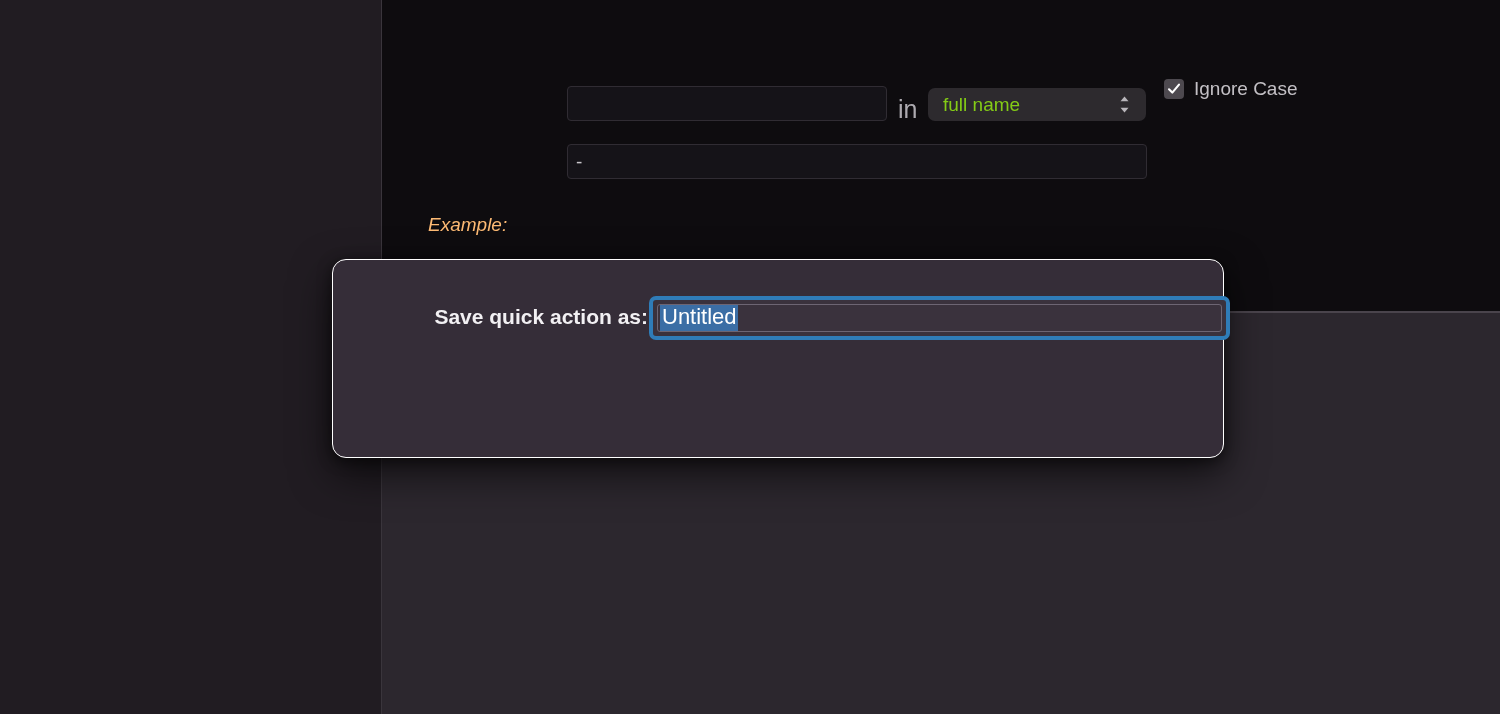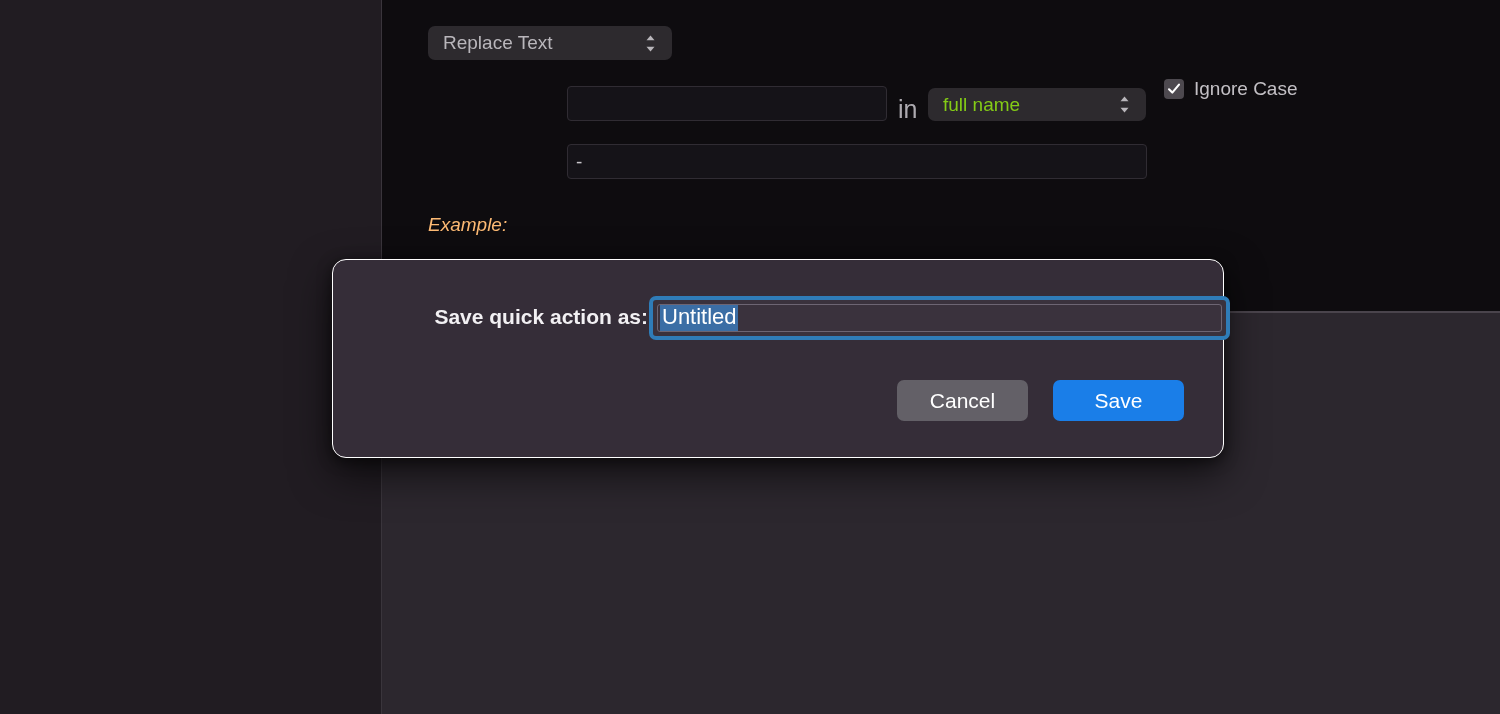--- a/index.html
+++ b/index.html
@@ -252,29 +252,20 @@
 <div id="screen">
 
   <div class="sidebar"></div>
   <div class="sidebar-divider"></div>
   <div class="content-pane"></div>
   <div class="content-lower"></div>
   <div class="content-hdivider"></div>
 
   <div class="form-area">
 
-    <button class="popup-button">
-      <span>Replace Text</span>
-      <span class="popup-chev">
-        <svg width="11" height="19" viewBox="0 0 11 19" aria-hidden="true">
-          <path d="M5.5 1.5 L9.5 6.2 L1.5 6.2 Z" fill="currentColor"></path>
-          <path d="M5.5 17.5 L9.5 12.8 L1.5 12.8 Z" fill="currentColor"></path>
-        </svg>
-      </span>
-    </button>
 
     <div class="row-label" id="label-find">Find:</div>
     <div class="text-input-sunken" id="input-find">
       <span></span>
     </div>
 
     <div class="in-word">in</div>
 
     <button class="popup-small">
       <span>full name</span>
@@ -307,19 +298,15 @@
   <div class="dialog">
 
     <div class="dialog-prompt">Save quick action as:</div>
 
     <div class="field-focus-ring">
       <div class="field-inner">
         <span class="field-value">Untitled</span>
       </div>
     </div>
 
-    <div class="dialog-buttons">
-      <button class="btn btn-cancel">Cancel</button>
-      <button class="btn btn-save">Save</button>
-    </div>
   </div>
 
 </div>
 
 </body></html>

